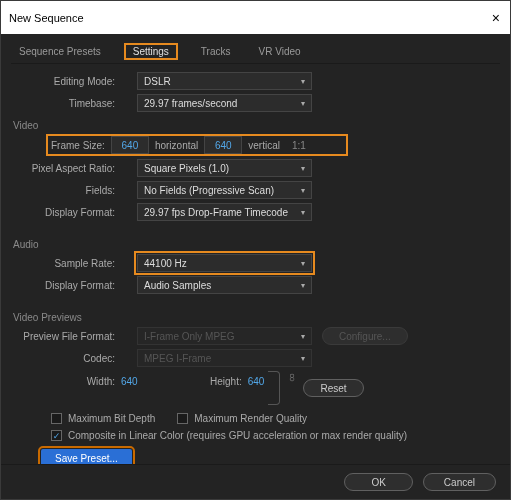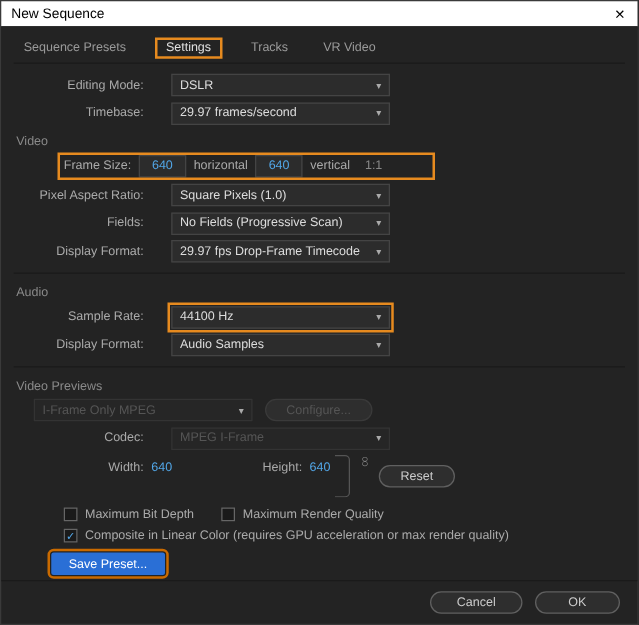--- a/index.html
+++ b/index.html
@@ -20,21 +20,21 @@
     display: flex;
     flex-direction: column;
   }
   .titlebar {
     background: #fff;
     color: #000;
     display: flex;
     align-items: center;
     justify-content: space-between;
     padding: 2px 4px 2px 8px;
-    height: 20px;
+    height: 33px;
     font-size: 11px;
   }
   .titlebar .close { font-size: 14px; padding: 0 6px; cursor: pointer; }
   .body {
     background: #232323;
     padding: 8px 10px 4px 10px;
     flex: 1;
     display: flex;
     flex-direction: column;
     gap: 2px;
@@ -265,20 +265,21 @@
       <div class="dropdown wide">
         <span>Audio Samples</span>
         <span class="chev">▾</span>
       </div>
     </div>
 
     <div class="divline"></div>
     <div class="section-label">Video Previews</div>
 
     <div class="row faded">
+      <span class="label">Preview File Format:</span>
       <div class="dropdown wide">
         <span>I-Frame Only MPEG</span>
         <span class="chev">▾</span>
       </div>
       <span style="width:10px"></span>
       <span class="pillbtn dim">Configure...</span>
     </div>
 
     <div class="row faded">
       <span class="label">Codec:</span>
@@ -316,17 +317,17 @@
       <span>Composite in Linear Color (requires GPU acceleration or max render quality)</span>
     </div>
 
     <div>
       <button class="save-preset hl-dkorange" style="outline-offset:1px">Save Preset...</button>
     </div>
 
   </div>
 
   <div class="footer">
+    <span class="pillbtn" style="padding:0 26px">OK</span>
     <span class="pillbtn" style="padding:0 20px">Cancel</span>
-    <span class="pillbtn" style="padding:0 26px">OK</span>
   </div>
 
 </div>
 
 </body></html>

